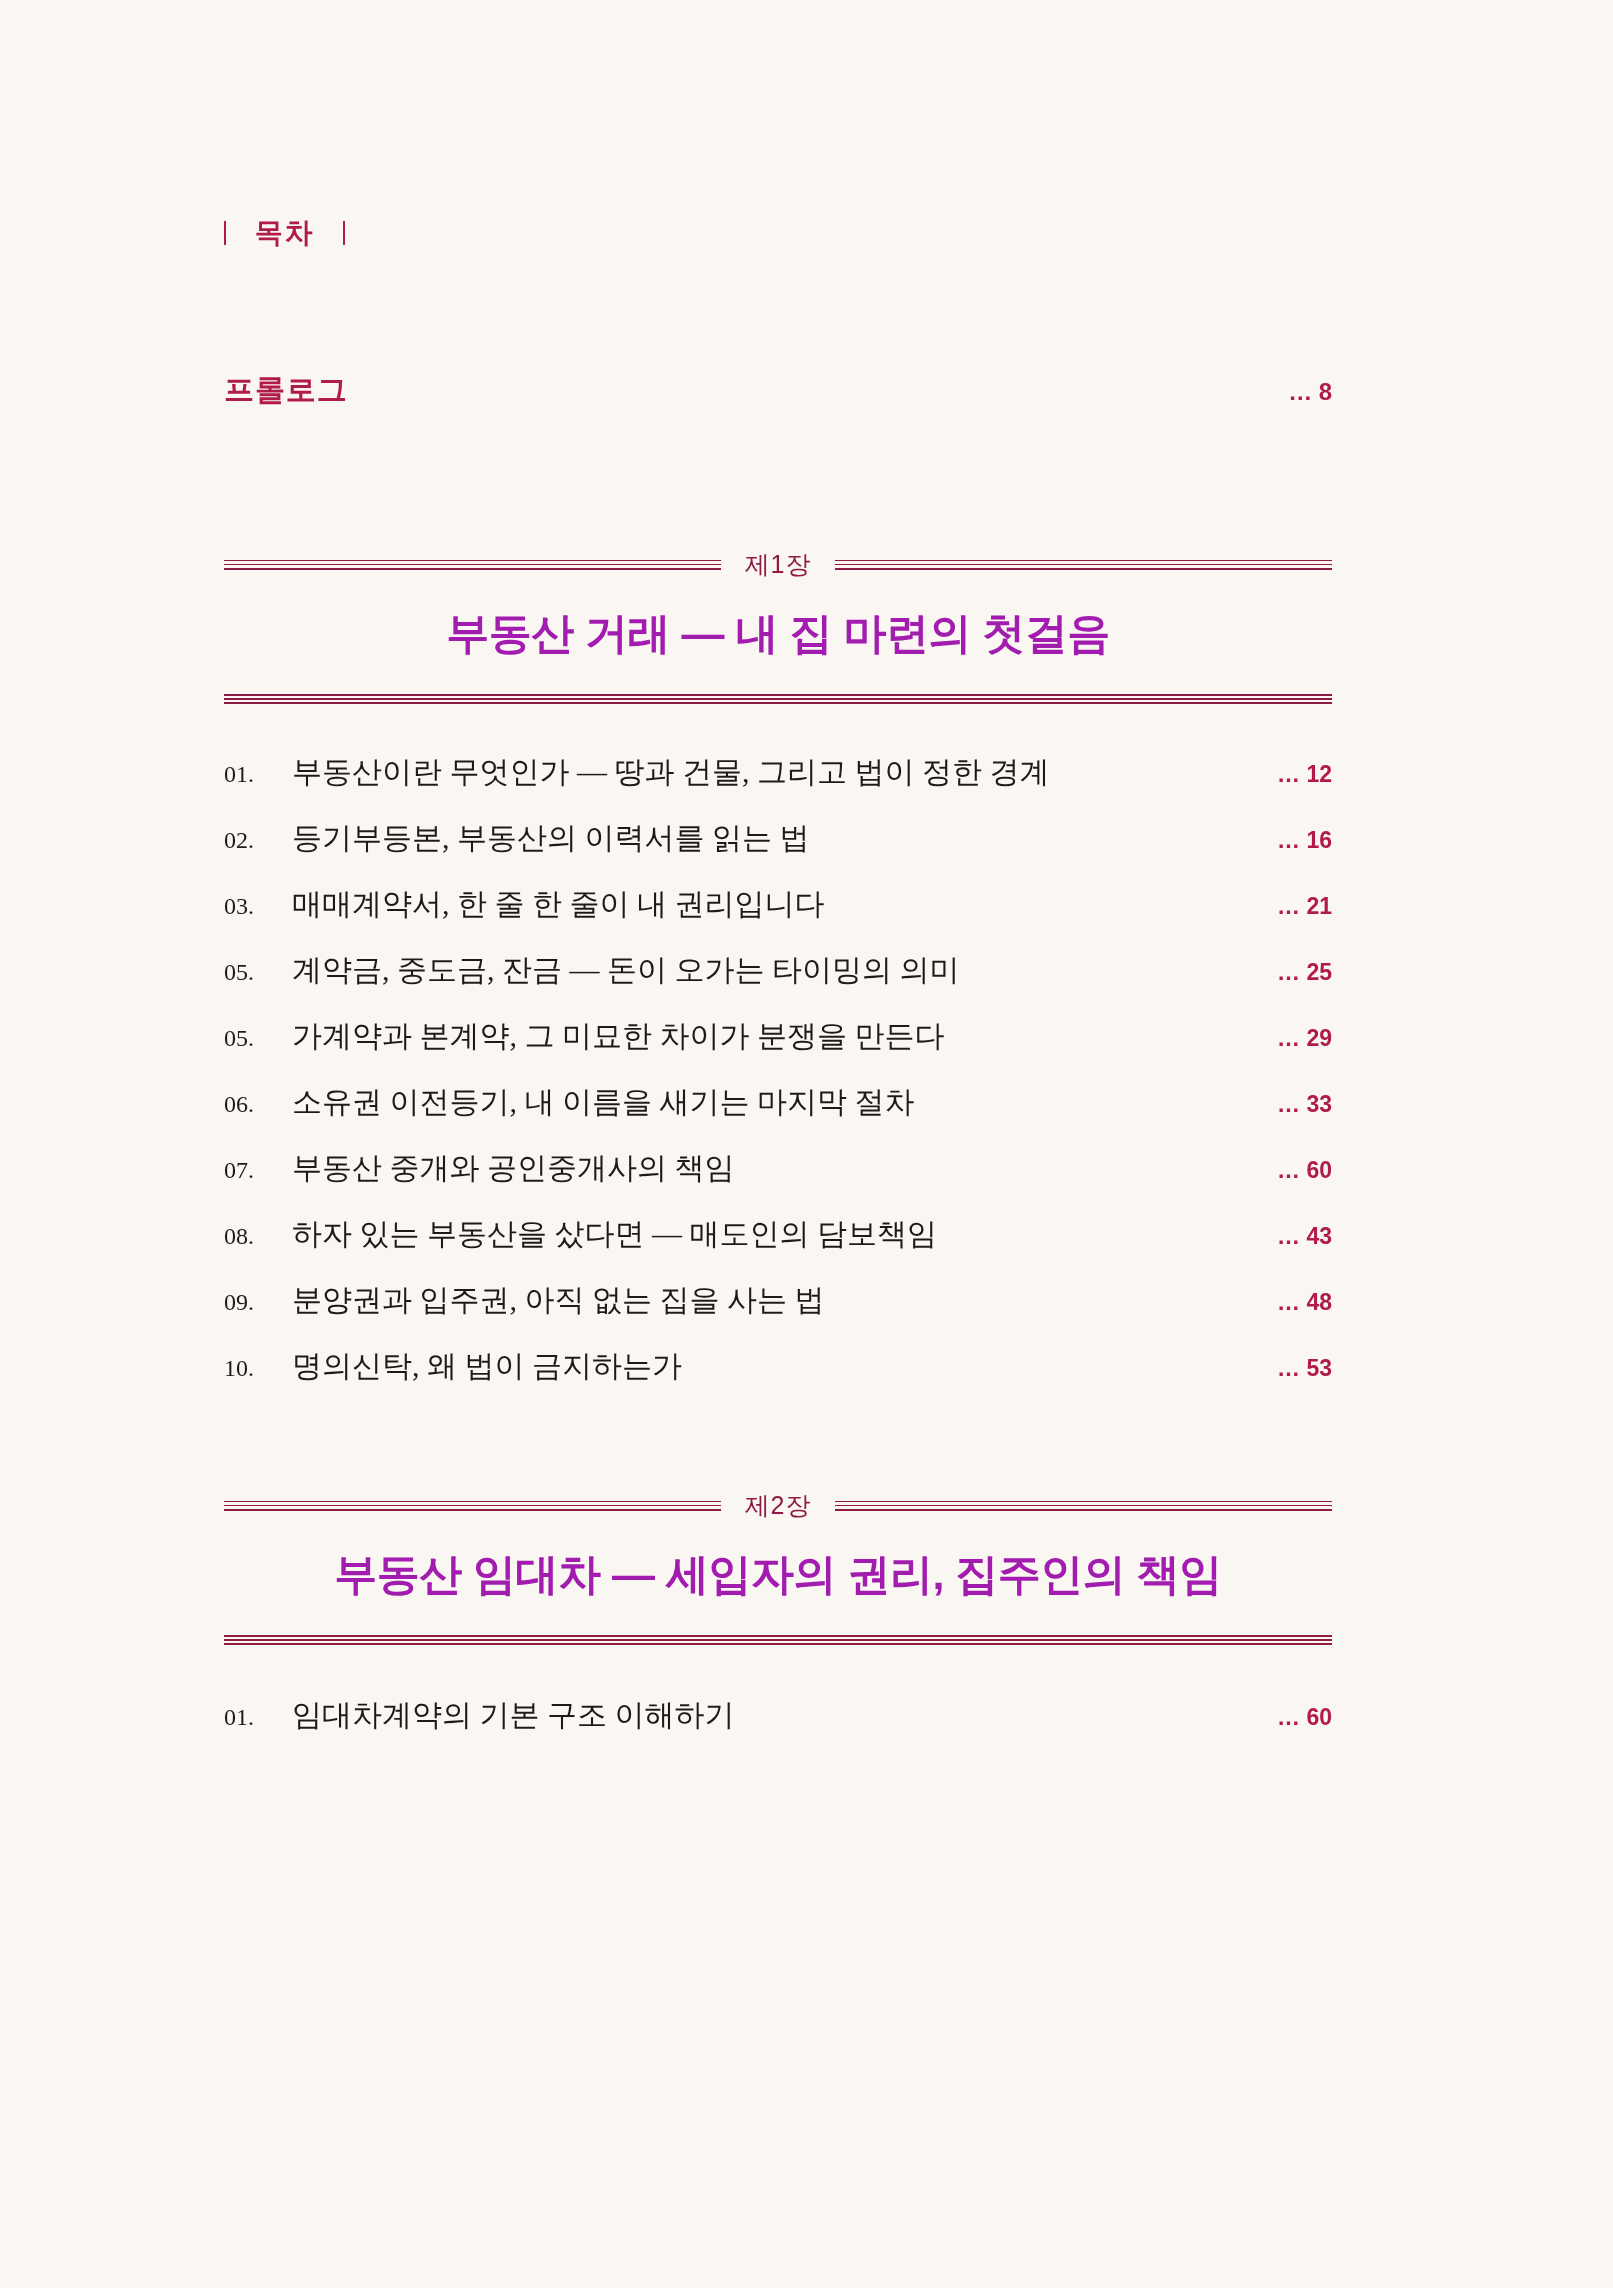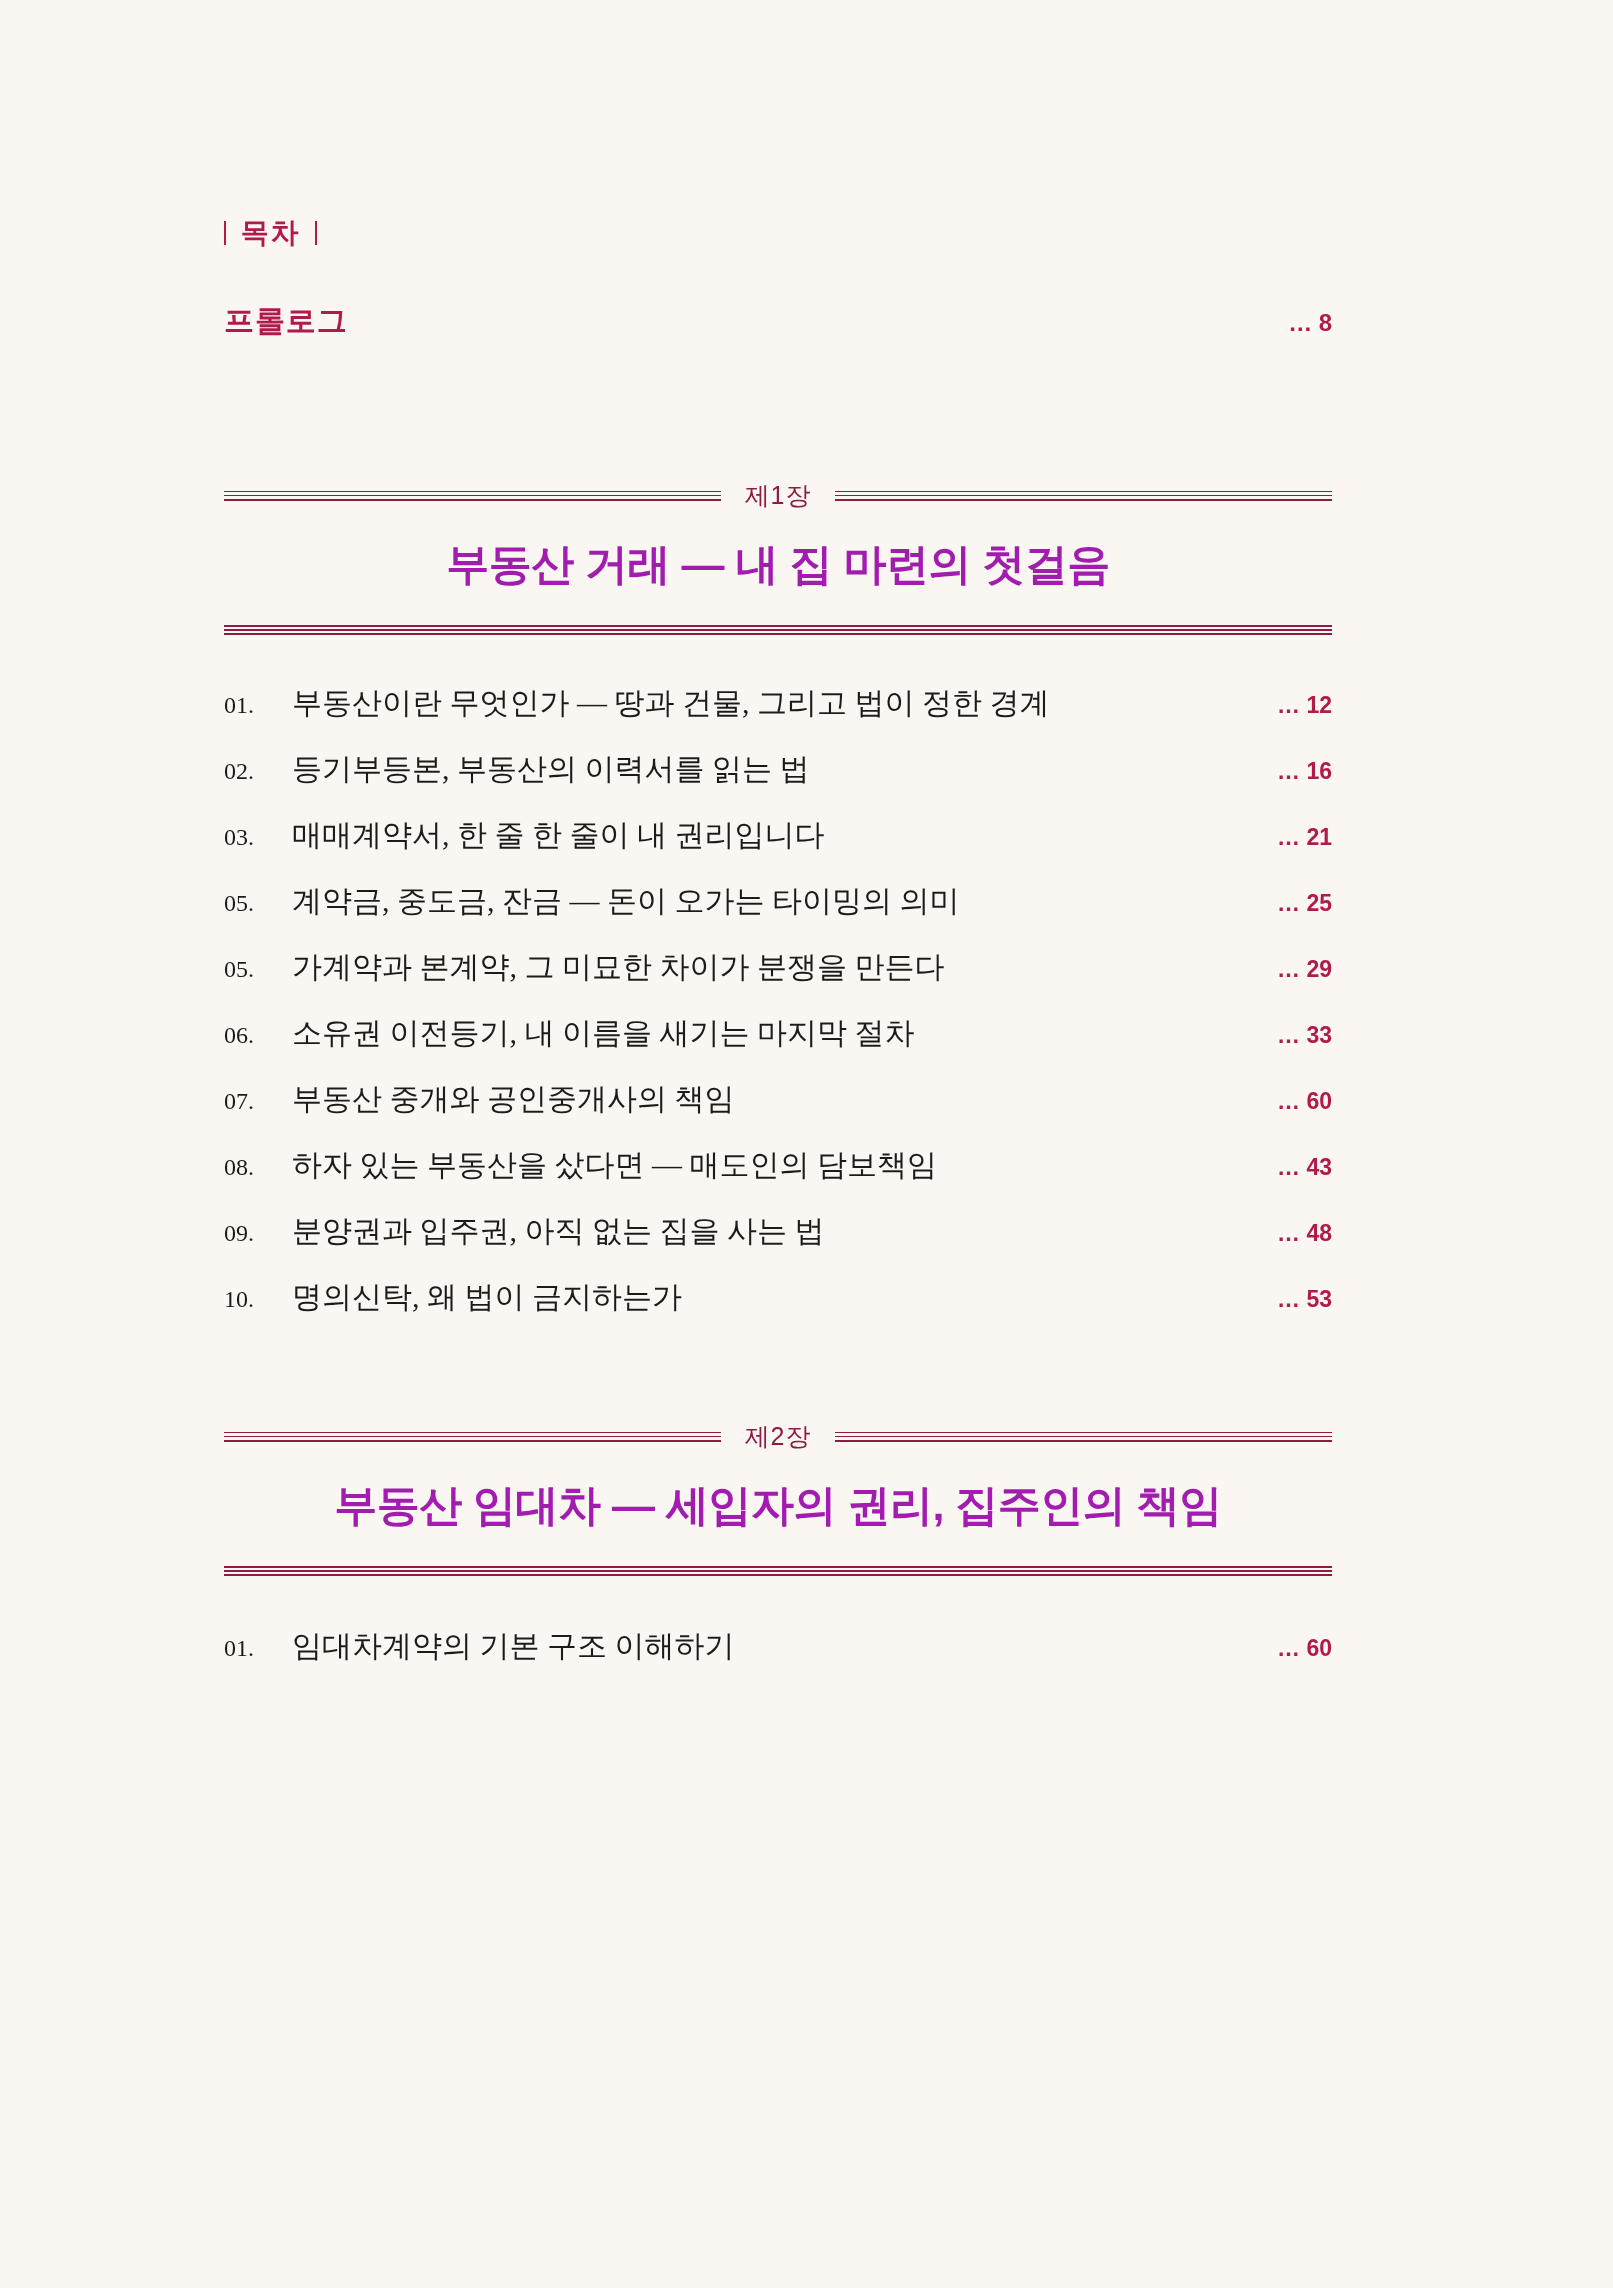--- a/index.html
+++ b/index.html
@@ -30,32 +30,32 @@
   
   .toc-label {
     margin-top: 214px;
     font-family: "Liberation Sans", sans-serif;
     font-weight: bold;
     font-size: 28px;
     color: #b01b4a;
     letter-spacing: 1.8px;
     display: flex;
     align-items: center;
-    gap: 15px;
+    gap: 29px;
   }
   .toc-label .bar {
     display: inline-block;
     width: 1.8px;
     height: 24px;
     background: #b01b4a;
   }
 
   
   .prologue {
-    margin-top: 49px;
+    margin-top: 118px;
     display: flex;
     align-items: baseline;
     justify-content: space-between;
     gap: 40px;
   }
   .prologue .title {
     font-family: "Liberation Sans", sans-serif;
     font-weight: bold;
     font-size: 30px;
     color: #b01b4a;

